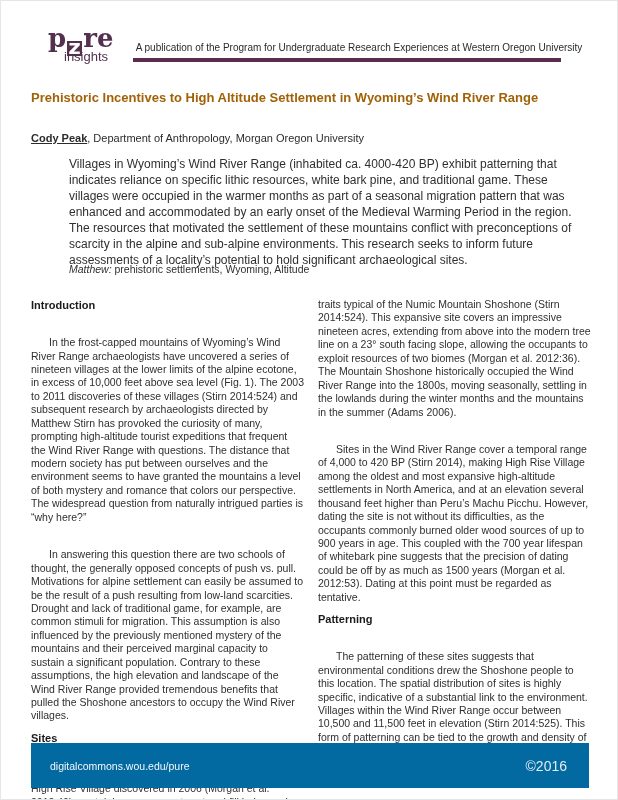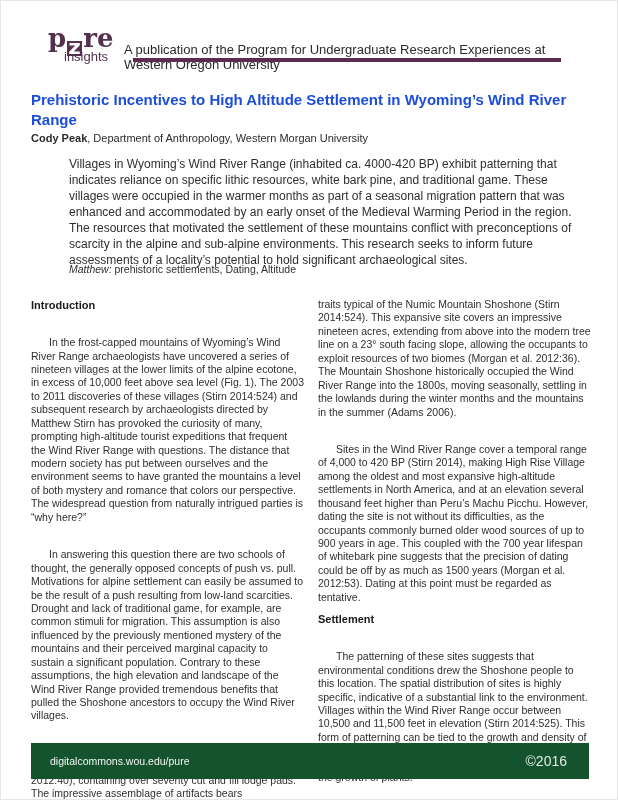--- a/index.html
+++ b/index.html
@@ -11,41 +11,41 @@
     color:#333333;
     overflow:hidden;
     box-sizing:border-box;
     border:1px solid #e6e6e6;
   }
   
   .logo{position:absolute;left:47px;top:24px;width:90px;color:#53304e;}
   .logo-line1{font-family:"DejaVu Serif", serif;font-size:26px;font-weight:bold;letter-spacing:0px;line-height:26px;display:flex;align-items:flex-end;}
   .logo-block{display:inline-block;width:15px;height:15px;margin:0 1px 2px 1px;}
   .logo-sub{display:block;font-family:"Liberation Sans", sans-serif;font-size:13px;font-weight:normal;margin:-2px 0 11px 16px;color:#53304e;}
-  .tagline{position:absolute;left:123px;top:41px;width:470px;font-size:13px;color:#2b2b2b;}
+  .tagline{position:absolute;left:123px;top:41px;width:470px;font-size:10px;color:#2b2b2b;text-align:center;}
   .tagline-rule{position:absolute;left:132px;top:57px;width:428px;height:4px;background:#5c2b50;}
   
-  .title{position:absolute;left:30px;top:89px;width:560px;font-size:15px;font-weight:bold;color:#1d4ed8;line-height:1.3;}
+  .title{position:absolute;left:30px;top:89px;width:560px;font-size:13px;font-weight:bold;color:#a16207;line-height:1.3;}
   .byline{position:absolute;left:30px;top:131px;width:560px;font-size:11px;color:#2b2b2b;}
-  .byline b{font-weight:bold;}
+  .byline b{font-weight:bold;text-decoration:underline;}
   
   .abstract{position:absolute;left:68px;top:156px;width:507px;font-size:12px;line-height:1.33;color:#2f2f2f;}
   .keywords{position:absolute;left:68px;top:262px;width:507px;font-size:10.5px;color:#2f2f2f;}
   .keywords .kw-label{font-style:italic;}
   
   .columns{position:absolute;left:30px;top:297px;width:560px;display:flex;gap:14px;}
   .col{width:273px;font-size:10.5px;line-height:1.28;color:#2f2f2f;}
   .col h3{font-size:11px;font-weight:bold;color:#1a1a1a;margin:8px 0 1px 0;}
   .col h3:first-child{margin-top:0;}
   .col p{margin:0 0 8px 0;}
   .col p.indent{text-indent:18px;margin-top:24px;}
   
   .footer-bar{
-    position:absolute;left:30px;top:742px;width:558px;height:36px;
-    background:#14532d;display:flex;justify-content:space-between;align-items:center;
+    position:absolute;left:30px;top:742px;width:558px;height:45px;
+    background:#0369a1;display:flex;justify-content:space-between;align-items:center;
     box-sizing:border-box;padding:0 22px 0 19px;
   }
   .footer-url{font-size:10.5px;color:rgba(255,255,255,0.95);}
   .footer-copy{font-size:14px;color:rgba(255,255,255,0.88);}
 </style>
 </head>
 <body>
 
 <div class="page">
 
@@ -59,36 +59,37 @@
         </svg>
       </span>
       <span>re</span>
     </span>
     <span class="logo-sub">insights</span>
   </div>
   <div class="tagline">A publication of the Program for Undergraduate Research Experiences at Western Oregon University</div>
   <div class="tagline-rule"></div>
 
   <div class="title">Prehistoric Incentives to High Altitude Settlement in Wyoming’s Wind River Range</div>
-  <div class="byline"><b>Cody Peak</b><span>, Department of Anthropology, Western Morgan University</span></div>
+  <div class="byline"><b>Cody Peak</b><span>, Department of Anthropology, Morgan Oregon University</span></div>
 
   <div class="abstract">Villages in Wyoming’s Wind River Range (inhabited ca. 4000-420 BP) exhibit patterning that indicates reliance on specific lithic resources, white bark pine, and traditional game. These villages were occupied in the warmer months as part of a seasonal migration pattern that was enhanced and accommodated by an early onset of the Medieval Warming Period in the region. The resources that motivated the settlement of these mountains conflict with preconceptions of scarcity in the alpine and sub-alpine environments. This research seeks to inform future assessments of a locality’s potential to hold significant archaeological sites.</div>
-  <div class="keywords"><span class="kw-label">Matthew:</span><span> prehistoric settlements, Dating, Altitude</span></div>
+  <div class="keywords"><span class="kw-label">Matthew:</span><span> prehistoric settlements, Wyoming, Altitude</span></div>
 
   <div class="columns">
     <div class="col">
       <h3>Introduction</h3>
       <p class="indent">In the frost-capped mountains of Wyoming’s Wind River Range archaeologists have uncovered a series of nineteen villages at the lower limits of the alpine ecotone, in excess of 10,000 feet above sea level (Fig. 1). The 2003 to 2011 discoveries of these villages (Stirn 2014:524) and subsequent research by archaeologists directed by Matthew Stirn has provoked the curiosity of many, prompting high-altitude tourist expeditions that frequent the Wind River Range with questions. The distance that modern society has put between ourselves and the environment seems to have granted the mountains a level of both mystery and romance that colors our perspective. The widespread question from naturally intrigued parties is “why here?”</p>
       <p class="indent">In answering this question there are two schools of thought, the generally opposed concepts of push vs. pull. Motivations for alpine settlement can easily be assumed to be the result of a push resulting from low-land scarcities. Drought and lack of traditional game, for example, are common stimuli for migration. This assumption is also influenced by the previously mentioned mystery of the mountains and their perceived marginal capacity to sustain a significant population. Contrary to these assumptions, the high elevation and landscape of the Wind River Range provided tremendous benefits that pulled the Shoshone ancestors to occupy the Wind River villages.</p>
+      <h3>Sites</h3>
       <p class="indent">Of the Wind River villages, the best documented site is High Rise Village discovered in 2006 (Morgan et al. 2012:40), containing over seventy cut and fill lodge pads. The impressive assemblage of artifacts bears</p>
     </div>
     <div class="col">
       <p>traits typical of the Numic Mountain Shoshone (Stirn 2014:524).  This expansive site covers an impressive nineteen acres, extending from above into the modern tree line on a 23° south facing slope, allowing the occupants to exploit resources of two biomes (Morgan et al. 2012:36). The Mountain Shoshone historically occupied the Wind River Range into the 1800s, moving seasonally, settling in the lowlands during the winter months and the mountains in the summer (Adams 2006).</p>
       <p class="indent">Sites in the Wind River Range cover a temporal range of 4,000 to 420 BP (Stirn 2014), making High Rise Village among the oldest and most expansive high-altitude settlements in North America, and at an elevation several thousand feet higher than Peru’s Machu Picchu. However, dating the site is not without its difficulties, as the occupants commonly burned older wood sources of up to 900 years in age. This coupled with the 700 year lifespan of whitebark pine suggests that the precision of dating could be off by as much as 1500 years (Morgan et al. 2012:53). Dating at this point must be regarded as tentative.</p>
-      <h3>Settlement</h3>
+      <h3>Patterning</h3>
       <p class="indent">The patterning of these sites suggests that environmental conditions drew the Shoshone people to this location. The spatial distribution of sites is highly specific, indicative of a substantial link to the environment. Villages within the Wind River Range occur between 10,500 and 11,500 feet in elevation (Stirn 2014:525). This form of patterning can be tied to the growth and density of vegetation and the treeline. High altitudes bring colder temperatures and increased periods of frost, harmful to the growth of plants.</p>
     </div>
   </div>
 
   <div class="footer-bar">
     <span class="footer-url">digitalcommons.wou.edu/pure</span>
     <span class="footer-copy">©2016</span>
   </div>
 
 </div>

